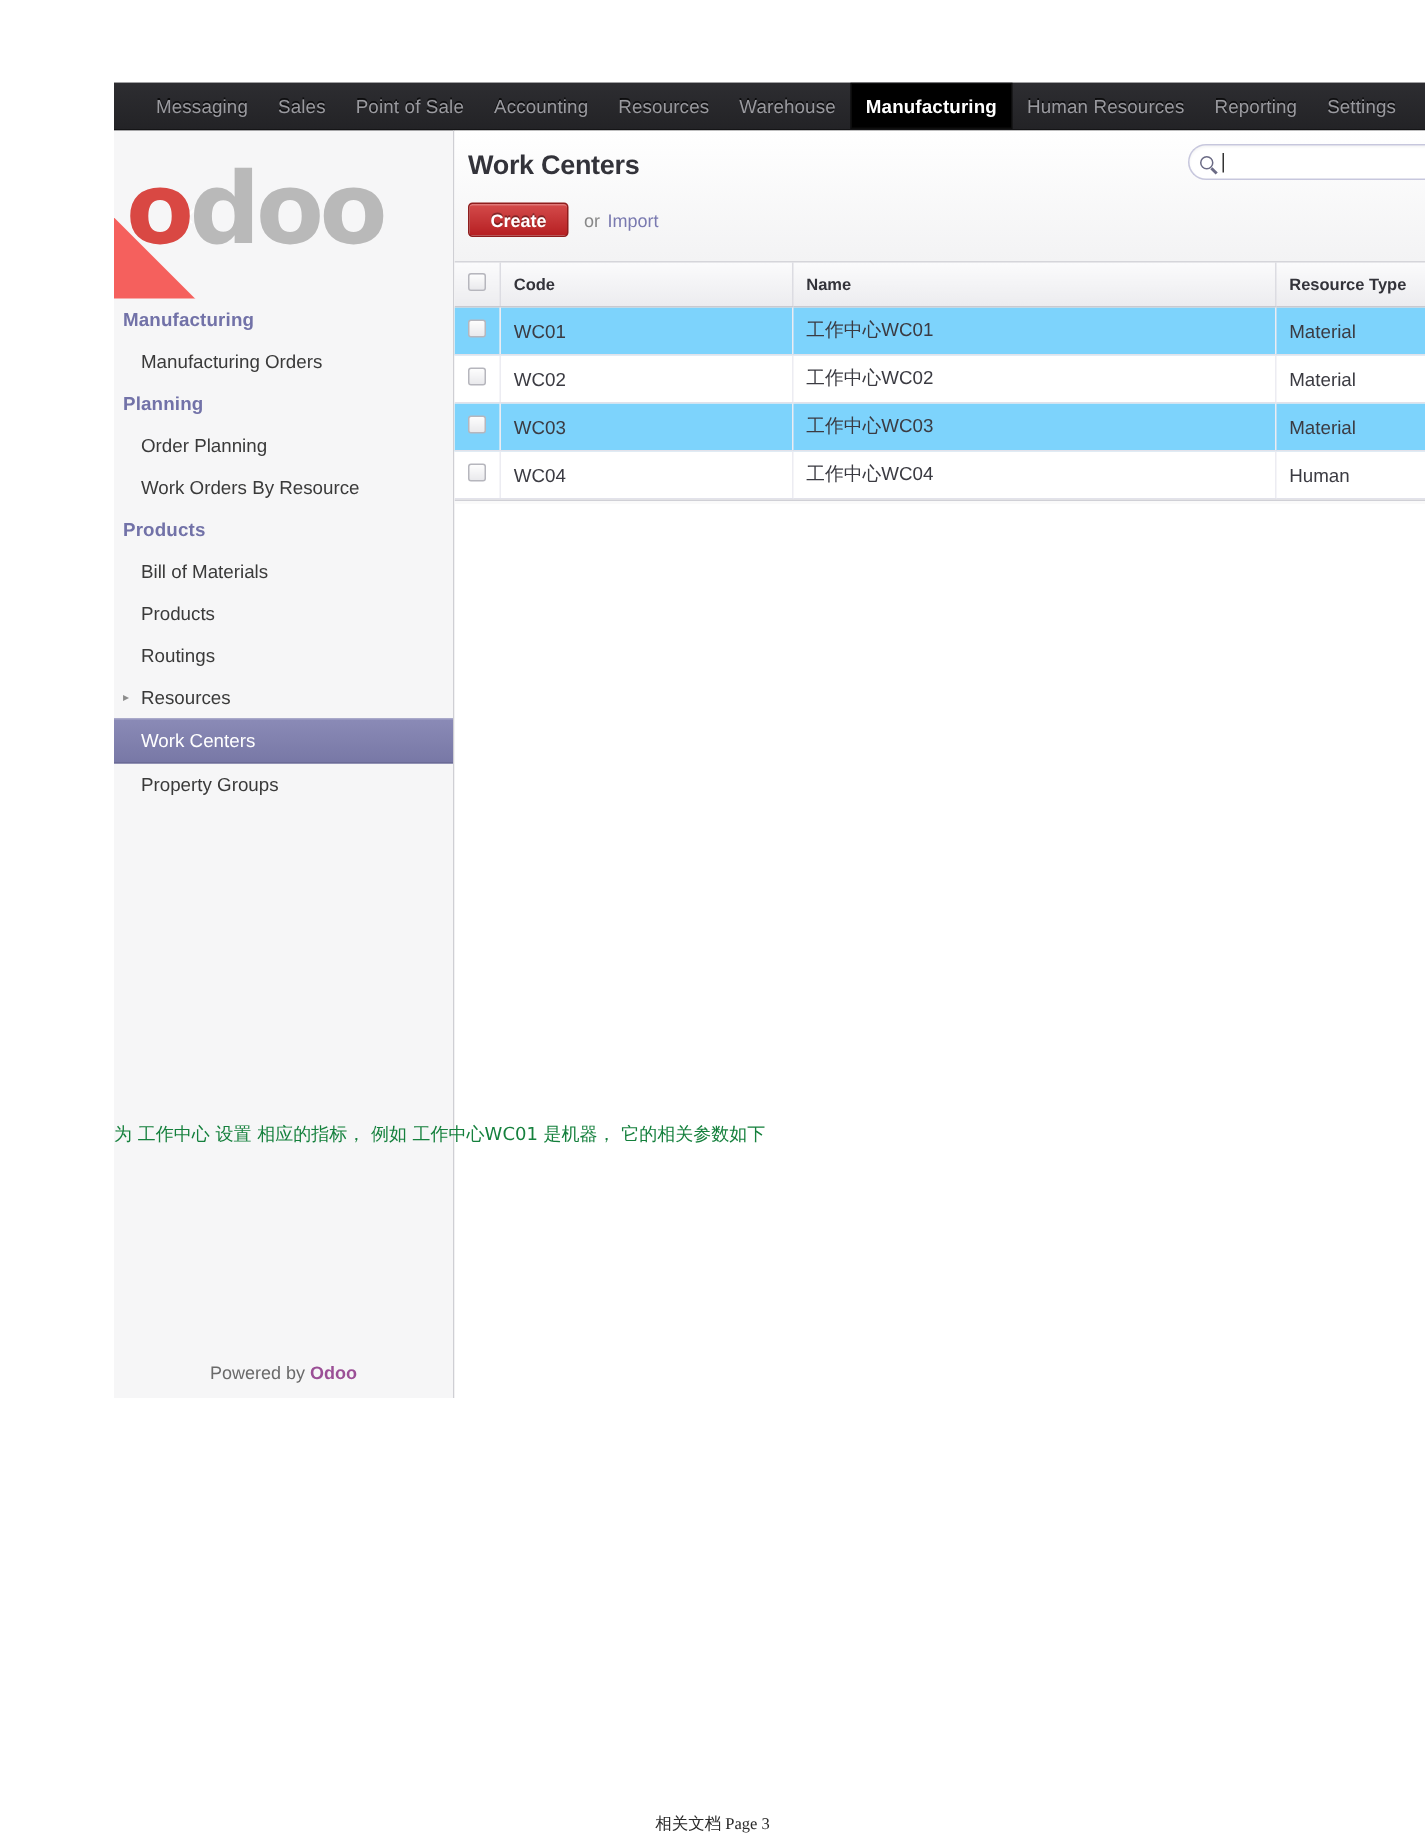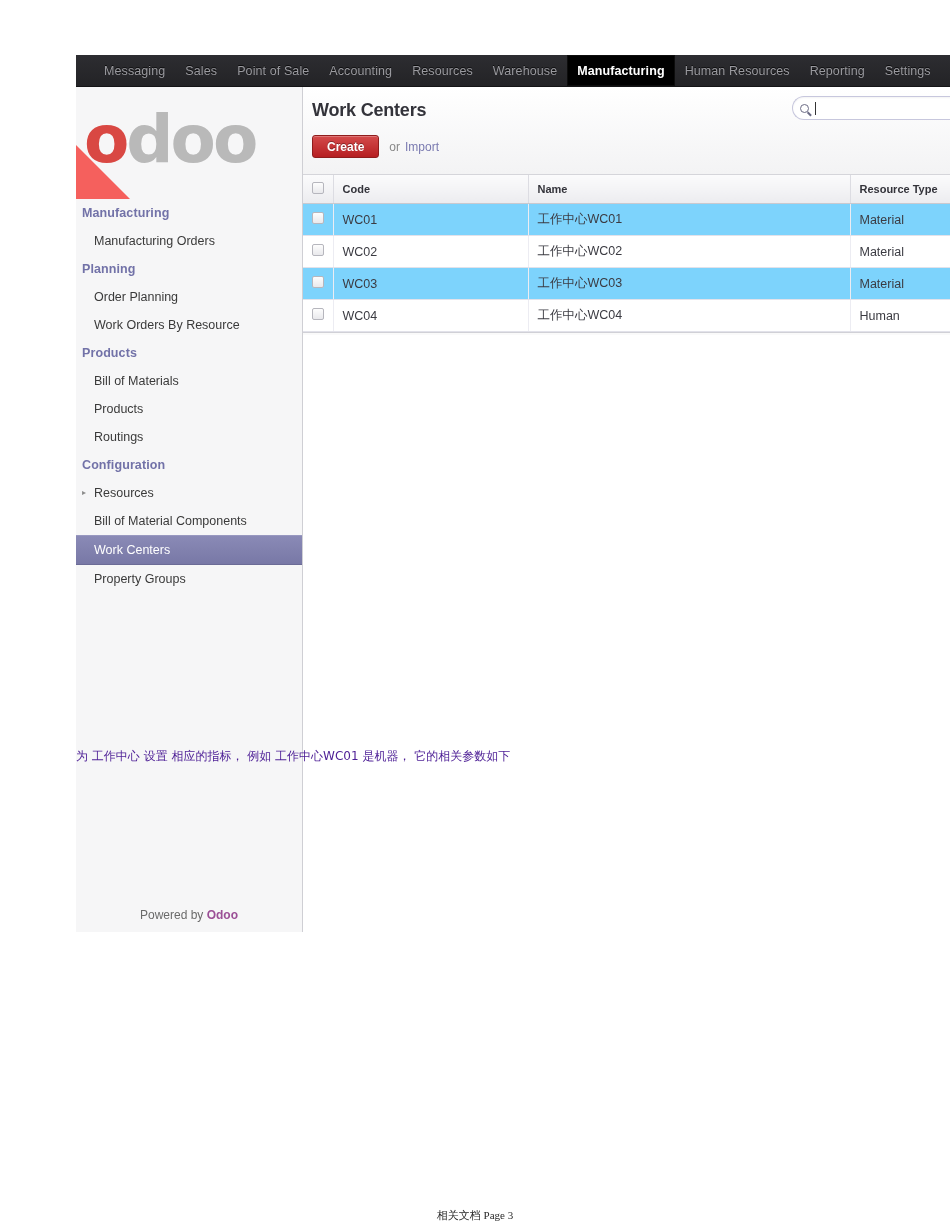--- a/index.html
+++ b/index.html
@@ -291,21 +291,21 @@
     height: 3px;
     background: #fafafa;
   }
 
   
   .caption {
     position: absolute;
     left: 76px;
     top: 748px;
     font-size: 12px;
-    color: #4c1d95;
+    color: #15803d;
     font-family: "DejaVu Sans", sans-serif;
     white-space: nowrap;
     z-index: 50;
   }
 
   
   .page-footer {
     position: absolute;
     left: 0;
     top: 1208px;
@@ -350,23 +350,21 @@
         <div id="sidebar-groups">
             <div class="sb-section">Manufacturing</div>
             <div class="sb-item"><span>Manufacturing Orders</span></div>
             <div class="sb-section">Planning</div>
             <div class="sb-item"><span>Order Planning</span></div>
             <div class="sb-item"><span>Work Orders By Resource</span></div>
             <div class="sb-section">Products</div>
             <div class="sb-item"><span>Bill of Materials</span></div>
             <div class="sb-item"><span>Products</span></div>
             <div class="sb-item"><span>Routings</span></div>
-            <div class="sb-section">Configuration</div>
             <div class="sb-item"><span class="sb-caret">▸</span><span>Resources</span></div>
-            <div class="sb-item"><span>Bill of Material Components</span></div>
             <div class="sb-item selected"><span>Work Centers</span></div>
             <div class="sb-item"><span>Property Groups</span></div>
           </div>
 
         <div class="sb-footer">
           <span>Powered by</span>
           <span class="brand">Odoo</span>
         </div>
       </div>
 

